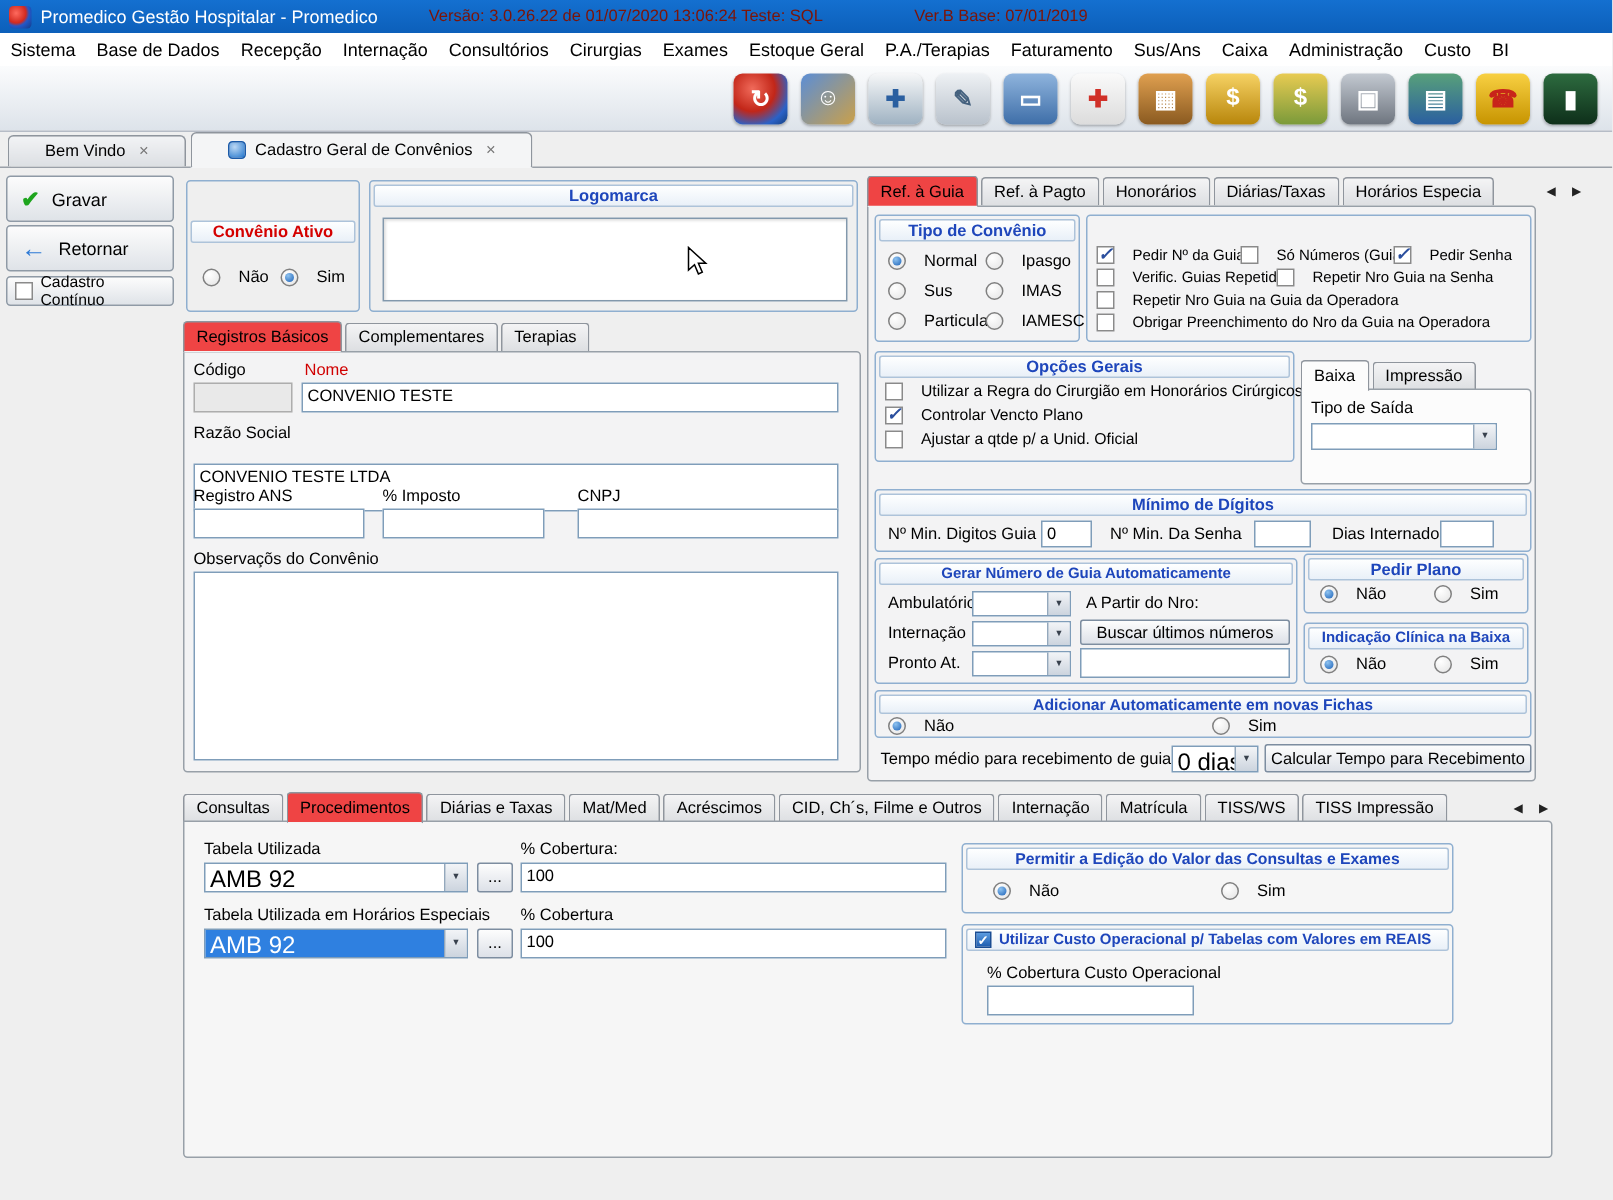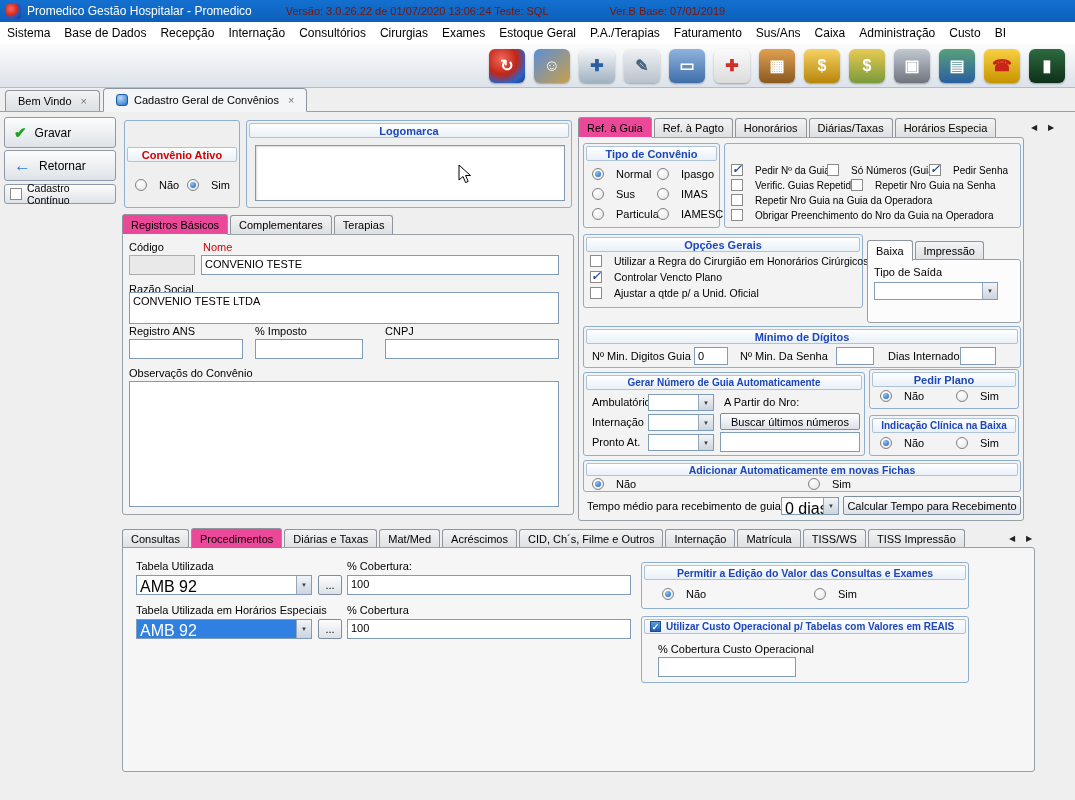--- a/index.html
+++ b/index.html
@@ -24,21 +24,21 @@
 .ic6{background:linear-gradient(#fafafa,#dcdcdc);color:#d03028;}
 .ic7{background:linear-gradient(#e0a050,#8a5a20);}
 .ic8{background:linear-gradient(#f6d264,#b8860b);}
 .ic9{background:linear-gradient(#e8cb52,#7a9a3a);}
 .ic10{background:linear-gradient(#c3c9d1,#6e757f);}
 .ic11{background:linear-gradient(#58a07a,#2a5fa0);}
 .ic12{background:linear-gradient(#f8d042,#c79400);color:#c8241a;}
 .ic13{background:linear-gradient(#2d6b3f,#0e2f1a);}
 
 .doctabs{position:absolute;left:0;top:88px;width:1075px;height:24px;display:flex;align-items:flex-end;padding-left:5px;gap:3px;border-bottom:1px solid #9aa0a8;}
-.dtab{display:flex;align-items:center;gap:6px;border:1px solid #8f959d;border-bottom:none;border-radius:4px 4px 0 0;padding:0 12px;background:linear-gradient(#f2f3f5,#dcdfe3);font-size:11px;height:21px;white-space:nowrap;margin-top:20px;}
+.dtab{display:flex;align-items:center;gap:6px;border:1px solid #8f959d;border-bottom:none;border-radius:4px 4px 0 0;padding:0 24px;background:linear-gradient(#f2f3f5,#dcdfe3);font-size:11px;height:21px;white-space:nowrap;margin-top:20px;}
 .dtab.active{background:#f4f5f6;height:24px;margin-bottom:-1px;border-bottom:1px solid #f4f5f6;z-index:2;}
 .dclose{color:#707archive0;font-size:11px;margin-left:3px;color:#777;}
 .dticon{width:12px;height:12px;border-radius:3px;border:1px solid #1b5aa8;background:radial-gradient(circle at 35% 30%,#bcd8f4,#1f74cc);}
 
 .lb{position:absolute;font-size:11px;white-space:nowrap;}
 .lb.red{color:#d00000;}
 .inp{position:absolute;background:#fff;border:1px solid #7f9db9;font-size:11px;padding:2px 3px;overflow:hidden;white-space:nowrap;}
 .inp.dis{background:#e9e9e9;border-color:#adadad;}
 .grp{position:absolute;border:1px solid #8fafd0;border-radius:3px;}
 .gt{position:absolute;left:2px;right:2px;top:2px;height:15px;line-height:14px;text-align:center;font-size:11px;font-weight:bold;color:#1e46bb;background:linear-gradient(#feffff,#e9f0f8);border:1px solid #adc3da;border-radius:2px;white-space:nowrap;overflow:hidden;}
@@ -51,21 +51,21 @@
 .cb.on i::after{content:"✓";position:absolute;left:0px;top:-3px;font-size:12px;font-weight:bold;color:#2b4f9e;}
 .rb em,.cb em{font-style:normal;}
 .combo{position:absolute;border:1px solid #7f9db9;background:#fff;display:flex;align-items:stretch;}
 .combo .cval{flex:1;font-size:16px;padding:2px 3px;overflow:hidden;white-space:nowrap;}
 .combo .cbtn{width:15px;border-left:1px solid #94a8bc;background:linear-gradient(#f2f4f7,#ccd4de);display:flex;align-items:center;justify-content:center;flex:0 0 15px;}
 .combo .cbtn::after{content:"▼";font-size:6px;color:#38414d;}
 .combo.sel .cval{background:#2f80e0;color:#fff;}
 .btn3{position:absolute;border:1px solid #7d8da0;border-radius:2px;background:linear-gradient(#fdfdfd,#dde1e8);font-size:11px;display:flex;align-items:center;justify-content:center;white-space:nowrap;}
 .tabs{position:absolute;display:flex;align-items:flex-end;gap:2px;}
 .tab{border:1px solid #8f959d;border-bottom:none;border-radius:3px 3px 0 0;background:linear-gradient(#f4f4f5,#dddfe2);padding:0 8px;font-size:11px;height:19px;line-height:18px;white-space:nowrap;}
-.tab.active{background:#ec4899;height:21px;margin-bottom:-1px;border-bottom:1px solid #f3f3f4;z-index:3;line-height:20px;}
+.tab.active{background:#ef4444;height:21px;margin-bottom:-1px;border-bottom:1px solid #f3f3f4;z-index:3;line-height:20px;}
 .tpanel{position:absolute;border:1px solid #98a0a8;background:#f3f3f4;border-radius:0 3px 3px 3px;}
 .sidebtn{position:absolute;border:1px solid #8f9aa6;border-radius:3px;background:linear-gradient(#fcfcfc,#dfe3e8);display:flex;align-items:center;gap:8px;padding-left:9px;font-size:12px;}
 .sideic{font-size:15px;font-weight:bold;}
 .sarrow{position:absolute;width:16px;height:15px;display:flex;align-items:center;justify-content:center;font-size:8px;color:#222;}
 .box3{position:absolute;background:#fff;border:1px solid #8298ac;box-shadow:inset 1px 1px 2px rgba(0,0,0,.15);}
 .minicb{width:11px;height:11px;background:linear-gradient(#5b9be0,#1f5eb0);border:1px solid #1a4d93;color:#fff;font-size:9px;line-height:10px;text-align:center;flex:0 0 11px;}
 </style>
 </head>
 <body>
 
@@ -161,21 +161,21 @@
     <span class="tab">Complementares</span>
     <span class="tab">Terapias</span>
   </div>
 
   <div class="tpanel" style="left:122px;top:234px;width:452px;height:281px">
     <span class="lb" style="left:6px;top:6px">Código</span>
     <span class="lb red" style="left:80px;top:6px">Nome</span>
     <div class="inp dis" style="left:6px;top:20px;width:66px;height:20px"></div>
     <div class="inp" style="left:78px;top:20px;width:358px;height:20px">CONVENIO TESTE</div>
     <span class="lb" style="left:6px;top:48px">Razão Social</span>
-    <div class="inp" style="left:6px;top:57px;width:430px;height:32px">CONVENIO TESTE LTDA</div>
+    <div class="inp" style="left:6px;top:74px;width:430px;height:32px">CONVENIO TESTE LTDA</div>
     <span class="lb" style="left:6px;top:90px">Registro ANS</span>
     <div class="inp" style="left:6px;top:104px;width:114px;height:20px"></div>
     <span class="lb" style="left:132px;top:90px">% Imposto</span>
     <div class="inp" style="left:132px;top:104px;width:108px;height:20px"></div>
     <span class="lb" style="left:262px;top:90px">CNPJ</span>
     <div class="inp" style="left:262px;top:104px;width:174px;height:20px"></div>
     <span class="lb" style="left:6px;top:132px">Observaçõs do Convênio</span>
     <div class="inp" style="left:6px;top:146px;width:430px;height:126px"></div>
   </div>
 

